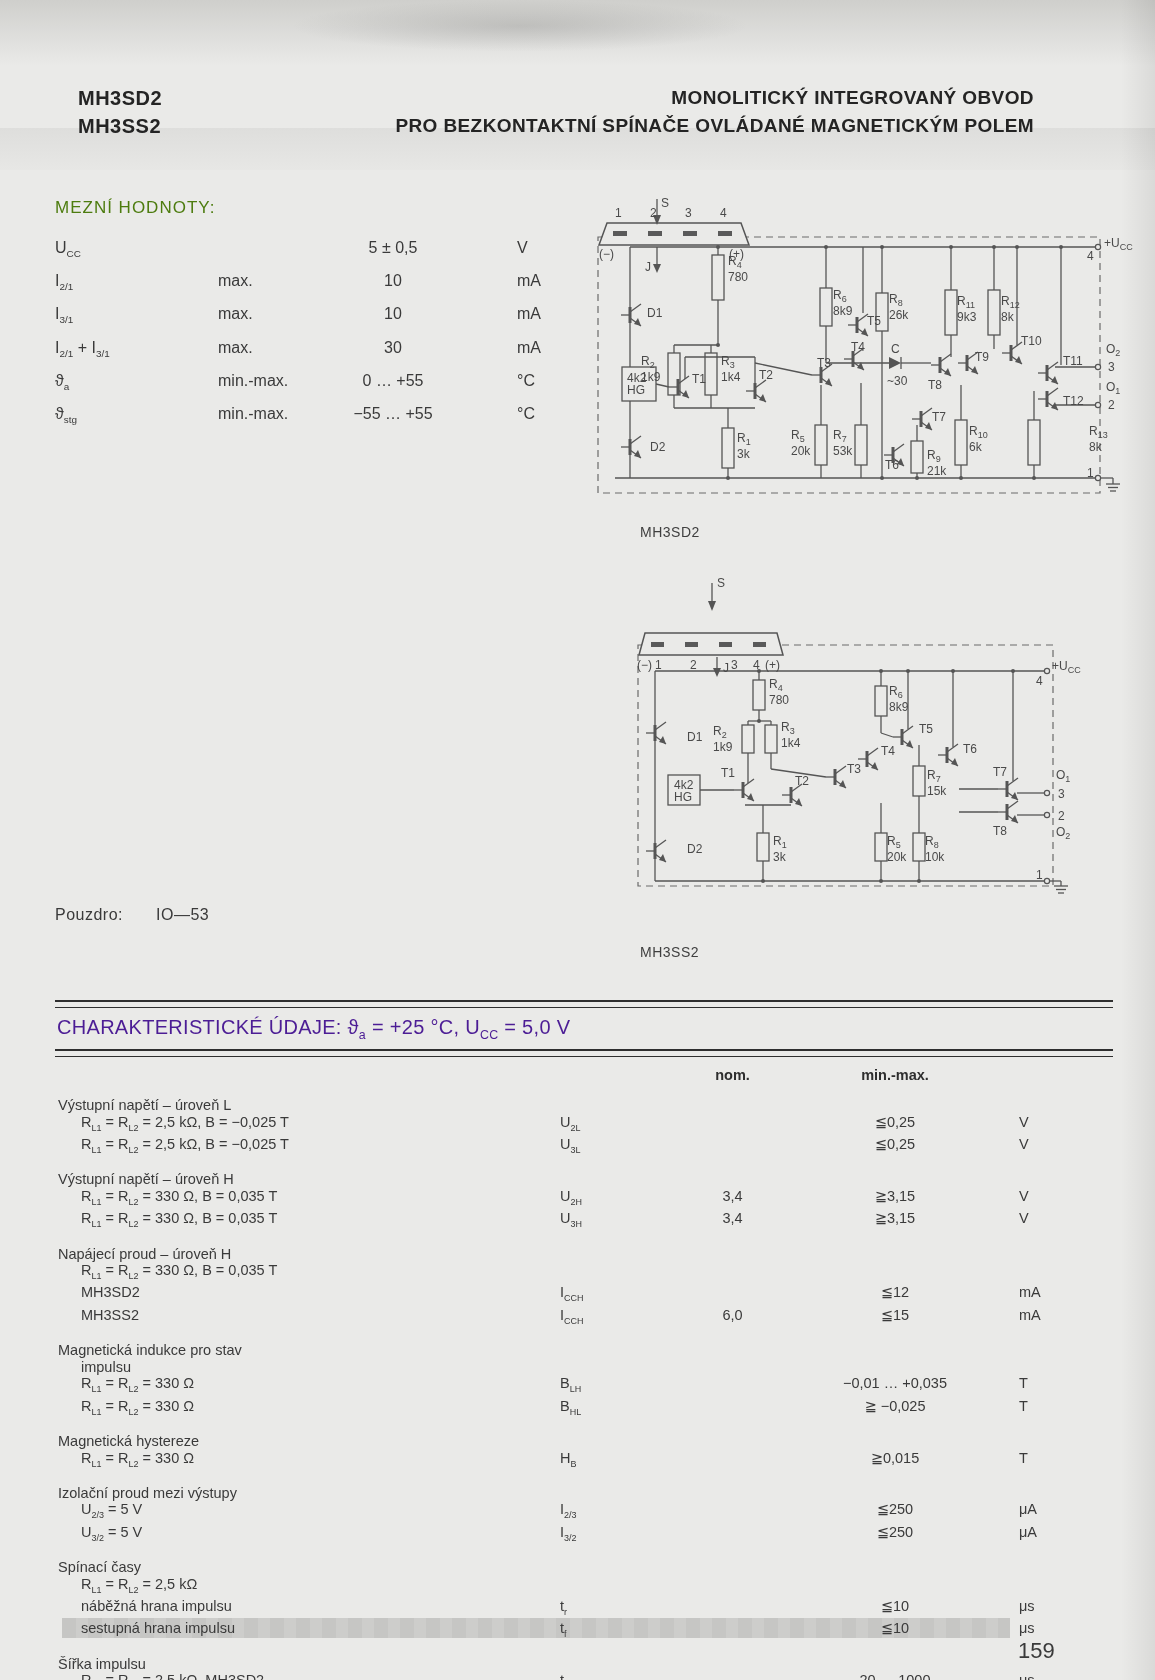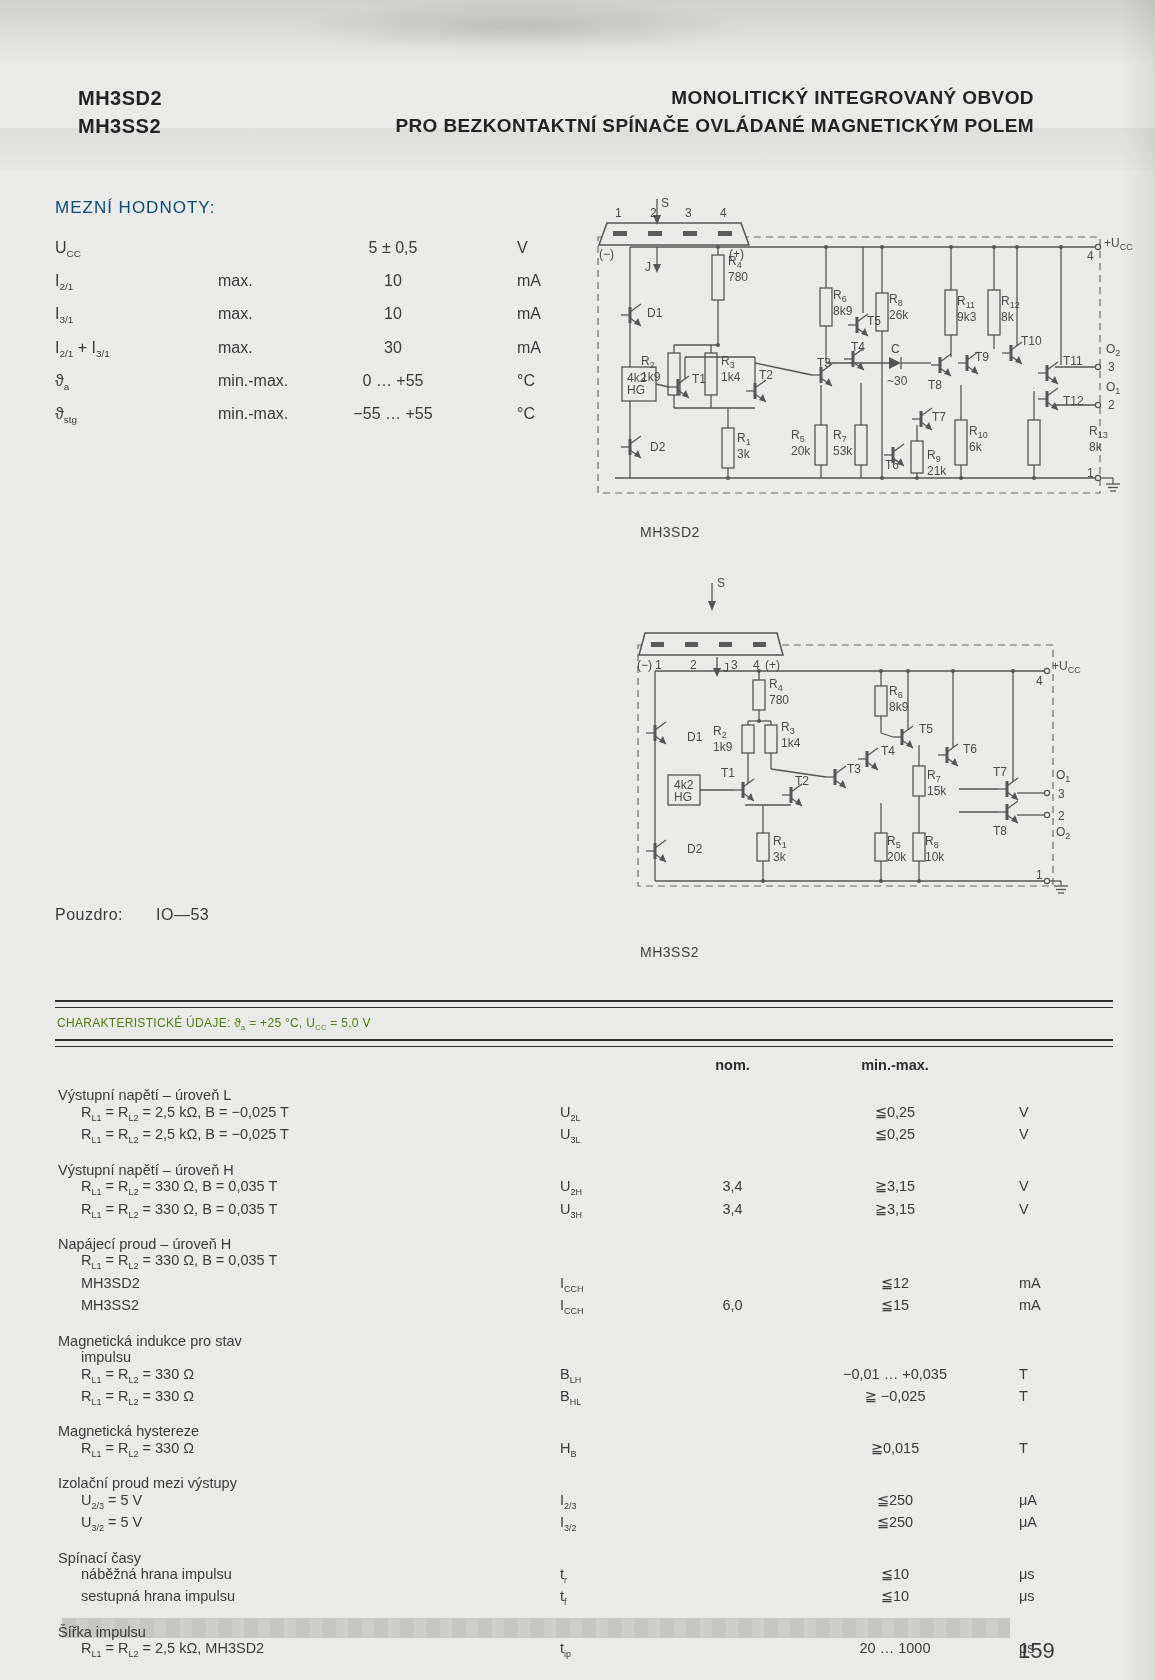--- a/index.html
+++ b/index.html
@@ -9,40 +9,40 @@
   .band.top{left:0;top:0;width:1155px;height:66px;background:linear-gradient(180deg,#cfcfcc,#e2e2e0 70%,#eaeae8);}
   .band.smudge{left:290px;top:0;width:460px;height:52px;background:radial-gradient(ellipse at center,rgba(120,120,118,.28),rgba(120,120,118,0) 70%);}
   .band.mid{left:0;top:128px;width:1155px;height:42px;background:linear-gradient(180deg,#dededc,#e7e7e5);}
   .band.right{right:0;top:0;width:34px;height:1680px;background:linear-gradient(90deg,rgba(0,0,0,0),rgba(0,0,0,.07));}
   .band.bottom{left:62px;top:1618px;width:948px;height:20px;background:repeating-linear-gradient(90deg,#c6c6c4 0 14px,#cdcdcb 14px 26px);}
 
   .models{position:absolute;left:78px;top:84px;font-size:20px;font-weight:bold;color:#242424;line-height:28px;letter-spacing:.5px;}
   .doctitle{position:absolute;left:330px;top:84px;width:704px;text-align:right;font-size:19px;font-weight:bold;color:#242424;line-height:28px;letter-spacing:.4px;}
 
   .limits{position:absolute;left:55px;top:198px;width:520px;}
-  .limits h2{margin:0 0 16px 0;font-size:17px;font-weight:normal;color:#0c4a6e;letter-spacing:1px;}
+  .limits h2{margin:0 0 16px 0;font-size:17px;font-weight:normal;color:#4d7c0f;letter-spacing:1px;}
   .lim-row{display:grid;grid-template-columns:163px 115px 120px 1fr;font-size:16px;line-height:27px;}
   .lim-val{text-align:center;}
   .lim-unit{padding-left:64px;}
 
   .schem{position:absolute;color:#4c4c4c;}
   #schem1{left:595px;top:195px;width:545px;height:305px;}
   #schem2{left:595px;top:563px;width:545px;height:340px;}
   .schem svg{position:absolute;left:0;top:0;}
   .slabel{position:absolute;font-size:12px;line-height:12px;color:#4a4a4a;white-space:nowrap;}
   .slabel sub{font-size:9px;}
   .caption{position:absolute;font-size:14px;color:#3f3f3f;letter-spacing:.5px;}
   #cap1{left:640px;top:524px;}
   #cap2{left:640px;top:944px;}
   .pouzdro{position:absolute;left:55px;top:906px;font-size:16px;letter-spacing:.5px;}
   .pouzdro .v{margin-left:28px;}
 
   .chartable{position:absolute;left:55px;top:1000px;width:1058px;}
   .hr2{height:5px;border-top:2.5px solid #2f2f2f;border-bottom:1.5px solid #2f2f2f;}
-  .char-head{font-size:12px;color:#4d7c0f;padding:8px 0 7px 2px;letter-spacing:.3px;}
+  .char-head{font-size:20px;color:#4c1d95;padding:8px 0 7px 2px;letter-spacing:.3px;}
   .crow{display:grid;grid-template-columns:505px 120px 105px 220px 1fr;font-size:14.5px;line-height:16.5px;}
   .crow.colhead{font-weight:bold;color:#2e2e2e;margin-top:9px;line-height:18px;}
   .crow.cgroup{margin-top:13px;}
   .c-desc{padding-left:26px;}
   .cgroup .c-desc{padding-left:3px;}
   .c-nom,.c-minmax{text-align:center;}
   .c-unit{padding-left:14px;}
   sub{font-size:.62em;}
 
   .pagenum{position:absolute;left:1018px;top:1638px;font-size:22px;color:#3a3a3a;}
@@ -560,20 +560,21 @@
           <span class="c-unit">μA</span>
         </div>
         <div class="crow cgroup">
           <span class="c-desc">Spínací časy</span>
           <span class="c-sym"></span>
           <span class="c-nom"></span>
           <span class="c-minmax"></span>
           <span class="c-unit"></span>
         </div>
         <div class="crow">
+          <span class="c-desc">R<sub>L1</sub> = R<sub>L2</sub> = 2,5 kΩ</span>
           <span class="c-sym"></span>
           <span class="c-nom"></span>
           <span class="c-minmax"></span>
           <span class="c-unit"></span>
         </div>
         <div class="crow">
           <span class="c-desc">náběžná hrana impulsu</span>
           <span class="c-sym">t<sub>r</sub></span>
           <span class="c-nom"></span>
           <span class="c-minmax">≦10</span>

